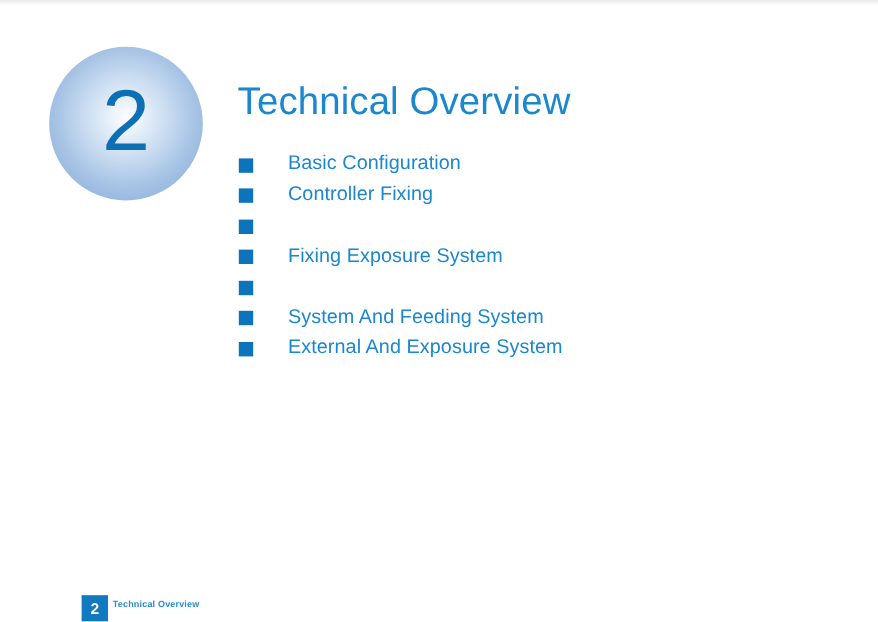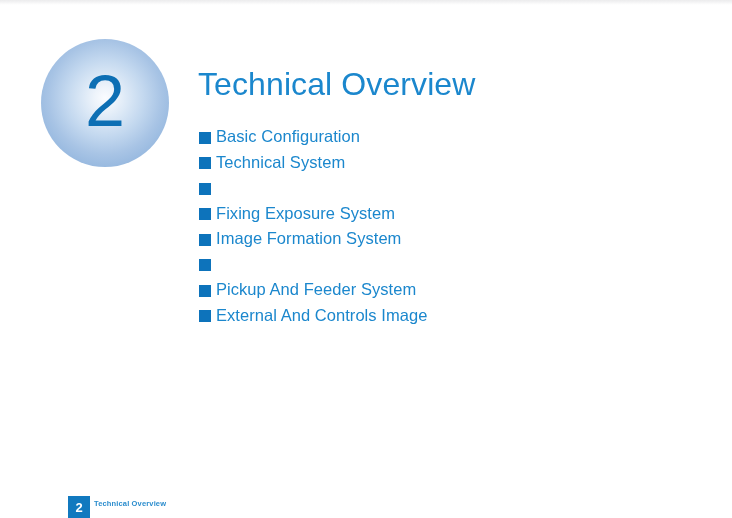--- a/index.html
+++ b/index.html
@@ -90,20 +90,21 @@
     top: 124px;
     margin: 0;
     padding: 0;
     list-style: none;
   }
   .bullet-item {
     display: flex;
     align-items: center;
     height: 25.5px;
     white-space: nowrap;
+    gap: 24px;
   }
   .bullet-marker {
     width: 12px;
     height: 12px;
     flex: 0 0 12px;
     background: #0d73bb;
     margin-right: 5px;
     position: relative;
     top: 1px;
   }
@@ -164,43 +165,39 @@
 
   <div class="slide-title">Technical Overview</div>
 
   <ul class="bullet-list">
     <li class="bullet-item">
       <span class="bullet-marker"></span>
       <span class="bullet-label">Basic Configuration</span>
     </li>
     <li class="bullet-item">
       <span class="bullet-marker"></span>
-      <span class="bullet-label">Technical System</span>
+      <span class="bullet-label">Controller Fixing</span>
     </li>
     <li class="bullet-item">
       <span class="bullet-marker"></span>
     </li>
     <li class="bullet-item">
       <span class="bullet-marker"></span>
       <span class="bullet-label">Fixing Exposure System</span>
     </li>
     <li class="bullet-item">
       <span class="bullet-marker"></span>
-      <span class="bullet-label">Image Formation System</span>
-    </li>
-    <li class="bullet-item">
-      <span class="bullet-marker"></span>
-    </li>
-    <li class="bullet-item">
-      <span class="bullet-marker"></span>
-      <span class="bullet-label">Pickup And Feeder System</span>
-    </li>
-    <li class="bullet-item">
-      <span class="bullet-marker"></span>
-      <span class="bullet-label">External And Controls Image</span>
+    </li>
+    <li class="bullet-item">
+      <span class="bullet-marker"></span>
+      <span class="bullet-label">System And Feeding System</span>
+    </li>
+    <li class="bullet-item">
+      <span class="bullet-marker"></span>
+      <span class="bullet-label">External And Exposure System</span>
     </li>
   </ul>
 
   <div class="footer">
     <div class="footer-page-box">
       <span class="footer-page-number">2</span>
     </div>
     <div class="footer-title">Technical Overview</div>
   </div>
 

